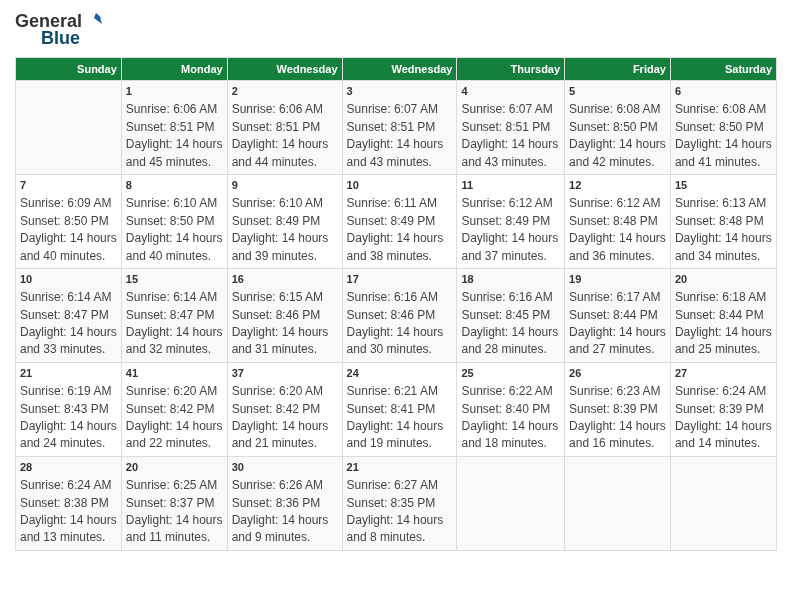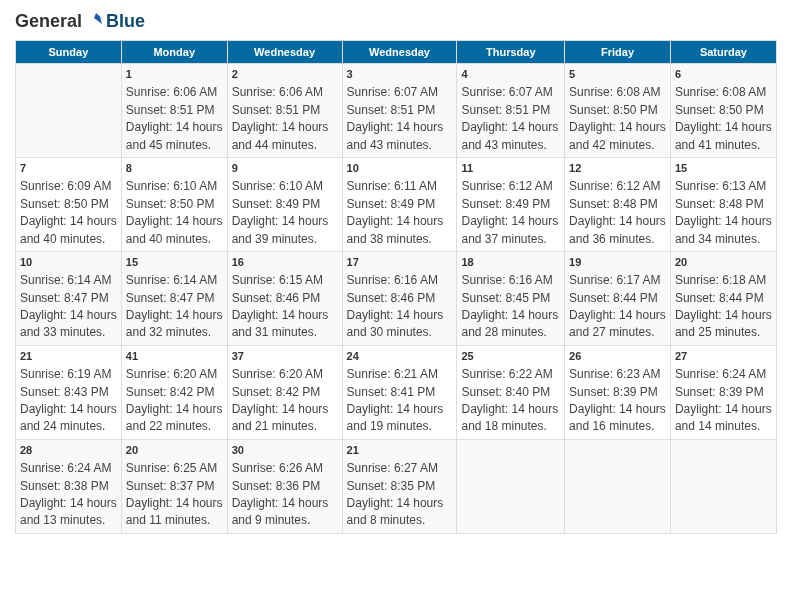--- a/index.html
+++ b/index.html
@@ -36,24 +36,24 @@
     .location {
       font-size: 14px;
       color: #555;
     }
     table {
       width: 100%;
       border-collapse: collapse;
       font-size: 10px;
     }
     thead tr th {
-      background-color: #0369a1;
+      background-color: #15803d;
       color: #fff;
       padding: 5px 4px;
-      text-align: center;
+      text-align: right;
       font-size: 11px;
       font-weight: bold;
       border: 1px solid #ddd;
     }
     tbody tr {
       border-bottom: 1px solid #ddd;
     }
     tbody tr td {
       vertical-align: top;
       padding: 3px 4px;
@@ -81,21 +81,21 @@
       line-height: 1.45;
       color: #444;
     }
   </style>
 </head>
 <body>
 
 <div class="container">
   <div class="header">
     <div class="logo">
-    <div style="display:flex;flex-direction:row;align-items:flex-end;">
+    <div style="display:flex;flex-direction:column;align-items:center;">
       <div style="display:flex;align-items:center;">
         <span style="font-size:18px;font-weight:bold;color:#333;">General</span>
         <svg width="22" height="22" viewBox="0 0 22 22" style="margin-left:2px;">
           <polygon points="12,3 20,10 16,7 18,14 10,8" fill="#1a5fa8"></polygon>
         </svg>
       </div>
       <span style="font-size:18px;font-weight:bold;color:#0c4a6e;margin-top:-4px;">Blue</span>
     </div>
   </div>
     <div class="title-block">

